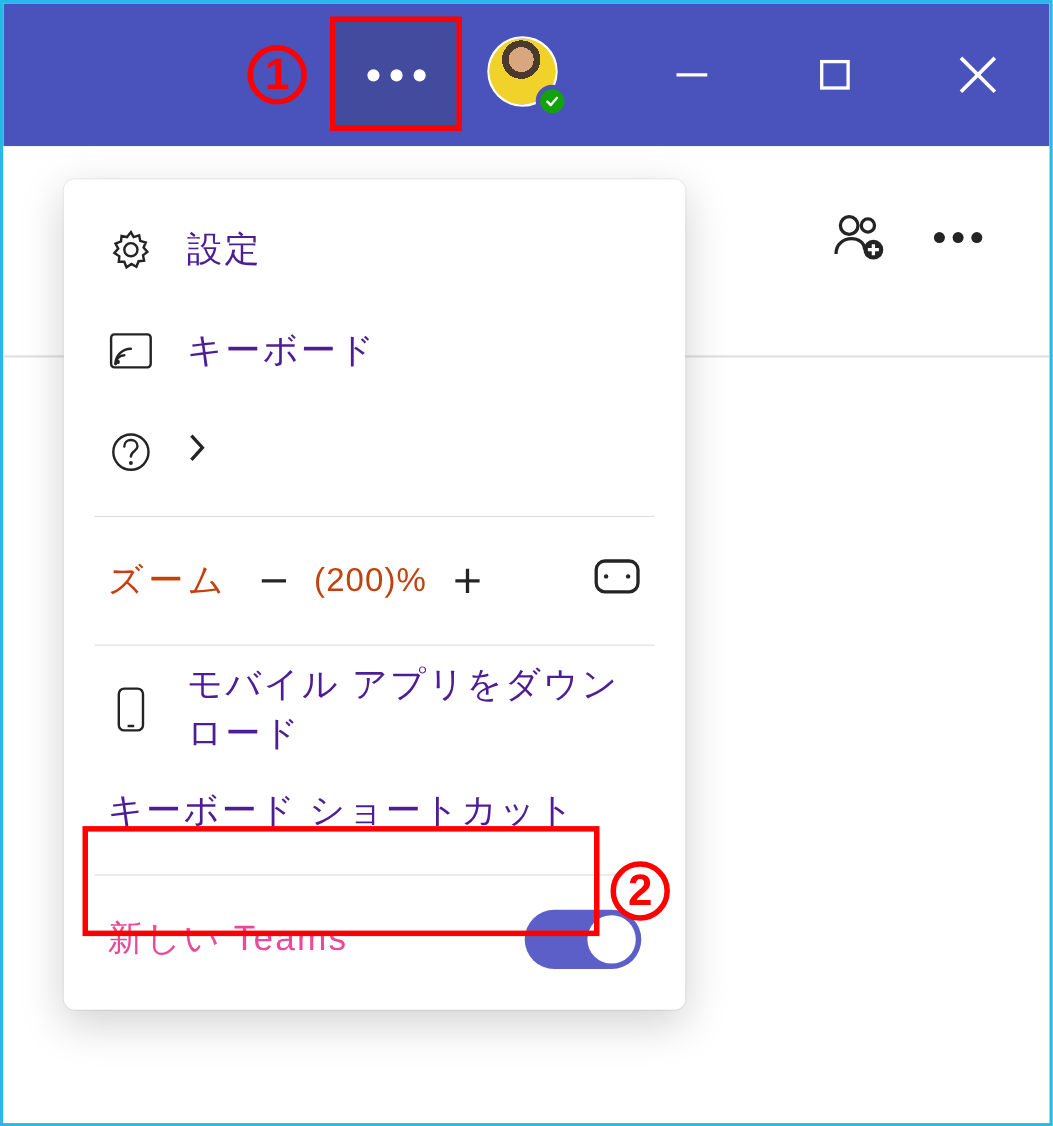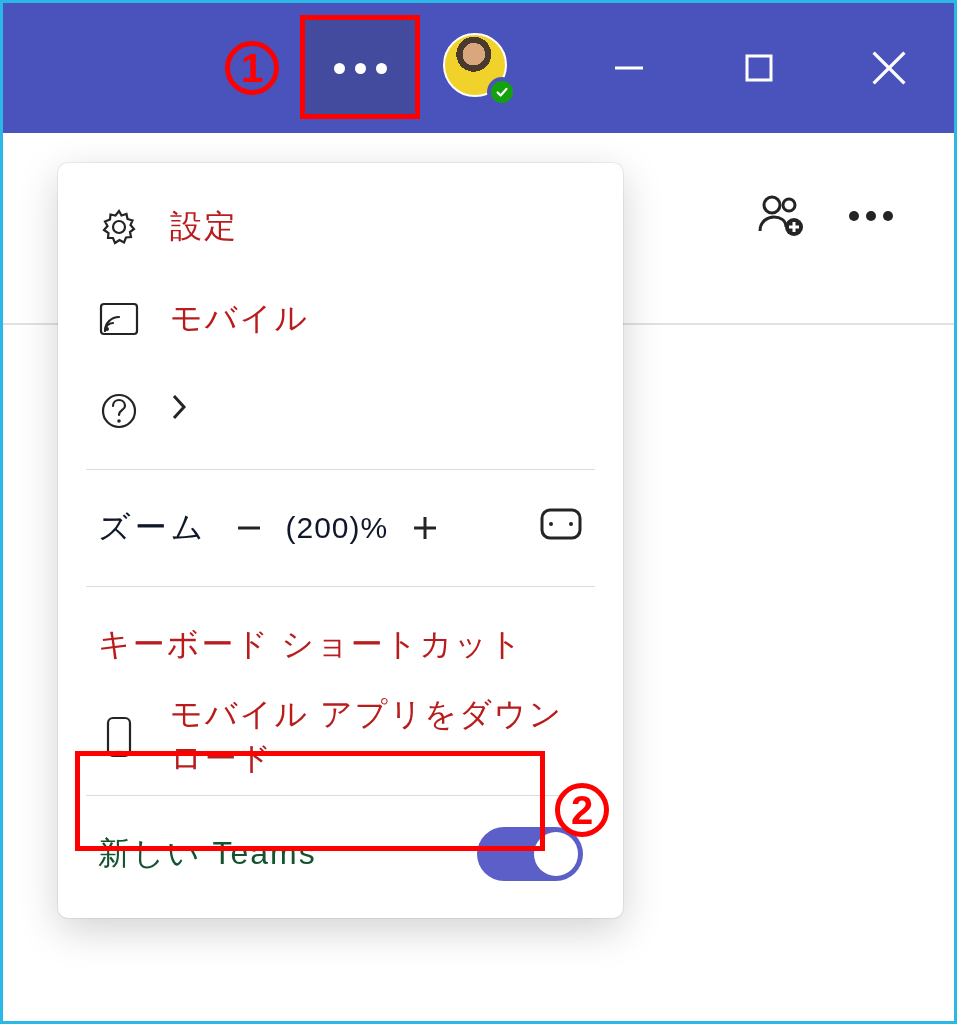--- a/index.html
+++ b/index.html
@@ -148,21 +148,21 @@
       box-shadow: 0 12px 40px rgba(0,0,0,0.18), 0 0 0 1px rgba(0,0,0,0.06);
       padding: 18px 0;
       z-index: 40;
     }
     .menu-item {
       display: flex;
       align-items: center;
       height: 92px;
       padding: 0 40px;
       font-size: 32px;
-      color: #b91c1c;
+      color: #4c1d95;
       gap: 30px;
     }
     .menu-item .micon {
       width: 42px;
       display: flex;
       align-items: center;
       justify-content: center;
     }
     .menu-item .micon svg { stroke: #242424; stroke-width: 2.2; fill: none; }
     .menu-item .lbl { flex: 1; letter-spacing: 2px; }
@@ -171,36 +171,36 @@
       height: 1px;
       background: #dcdcdc;
       margin: 12px 28px;
     }
     .zoom-row {
       display: flex;
       align-items: center;
       height: 92px;
       padding: 0 40px;
       font-size: 32px;
-      color: #0f172a;
+      color: #c2410c;
       gap: 15px;
     }
     .zoom-row .zlabel { letter-spacing: 4px; margin-right: 4px;}
     .zoom-row .zval { font-size: 30px; letter-spacing: 1px; }
     .zoom-row .zbtn { display: flex; align-items: center; justify-content: center; width: 44px; }
     .zoom-row .zbtn svg { stroke: #242424; stroke-width: 3; fill: none; }
     .zoom-row .fsbtn { margin-left: auto; }
     .zoom-row .fsbtn svg { stroke: #242424; stroke-width: 3; fill: none; }
     .toggle-row {
       display: flex;
       align-items: center;
       height: 92px;
       padding: 0 40px;
       font-size: 32px;
-      color: #14532d;
+      color: #ec4899;
     }
     .toggle-row .lbl { flex: 1; letter-spacing: 2px; }
     .toggle {
       width: 106px;
       height: 54px;
       border-radius: 30px;
       background: #5b5fc7;
       position: relative;
     }
     .toggle .knob {
@@ -303,21 +303,21 @@
 
     <div class="menu-item">
       <div class="micon">
         <svg width="42" height="36" viewBox="0 0 42 36">
           <rect x="3" y="3" width="36" height="30" rx="3"></rect>
           <path d="M7 30 A14 14 0 0 1 21 16" stroke-linecap="round"></path>
           <path d="M7 30 A8 8 0 0 1 15 22" stroke-linecap="round"></path>
           <circle cx="9" cy="28" r="2" fill="#242424" stroke="none"></circle>
         </svg>
       </div>
-      <div class="lbl">モバイル</div>
+      <div class="lbl">キーボード</div>
     </div>
 
     <div class="menu-item">
       <div class="micon">
         <svg width="40" height="40" viewBox="0 0 40 40">
           <circle cx="20" cy="20" r="16"></circle>
           <path d="M14 15 C14 11 17 9 20 9 C23 9 26 11 26 15 C26 19 20 19 20 24" stroke-linecap="round"></path>
           <circle cx="20" cy="30" r="1.8" fill="#242424" stroke="none"></circle>
         </svg>
       </div>
@@ -349,33 +349,33 @@
           <rect x="3" y="3" width="38" height="28" rx="8"></rect>
           <circle cx="12" cy="17" r="2" fill="#242424" stroke="none"></circle>
           <circle cx="32" cy="17" r="2" fill="#242424" stroke="none"></circle>
         </svg>
       </div>
     </div>
 
     <div class="menu-sep"></div>
 
     <div class="menu-item">
-      <div class="lbl" style="margin-left:0">キーボード ショートカット</div>
-    </div>
-
-    <div class="menu-item">
       <div class="micon">
         <svg width="30" height="44" viewBox="0 0 30 44">
           <rect x="4" y="3" width="22" height="38" rx="5"></rect>
           <line x1="12" y1="37" x2="18" y2="37"></line>
         </svg>
       </div>
       <div class="lbl">モバイル アプリをダウンロード</div>
     </div>
 
+    <div class="menu-item">
+      <div class="lbl" style="margin-left:0">キーボード ショートカット</div>
+    </div>
+
     <div class="menu-sep"></div>
 
     <div class="toggle-row">
       <div class="lbl">新しい Teams</div>
       <div class="toggle">
         <div class="knob"></div>
       </div>
     </div>
 
   </div>

